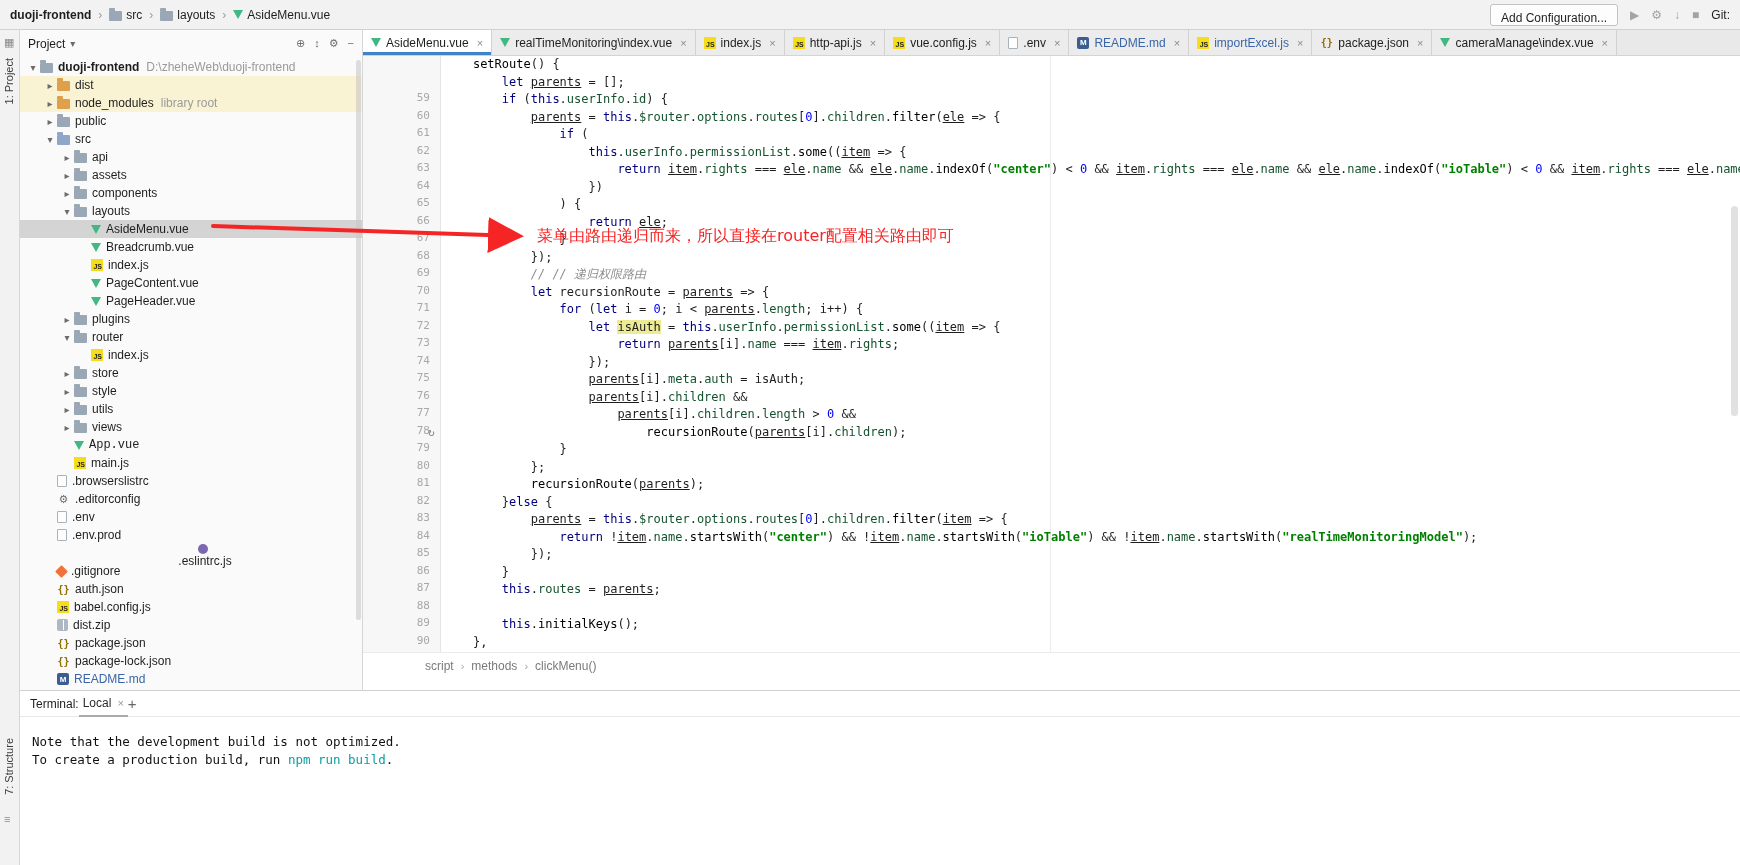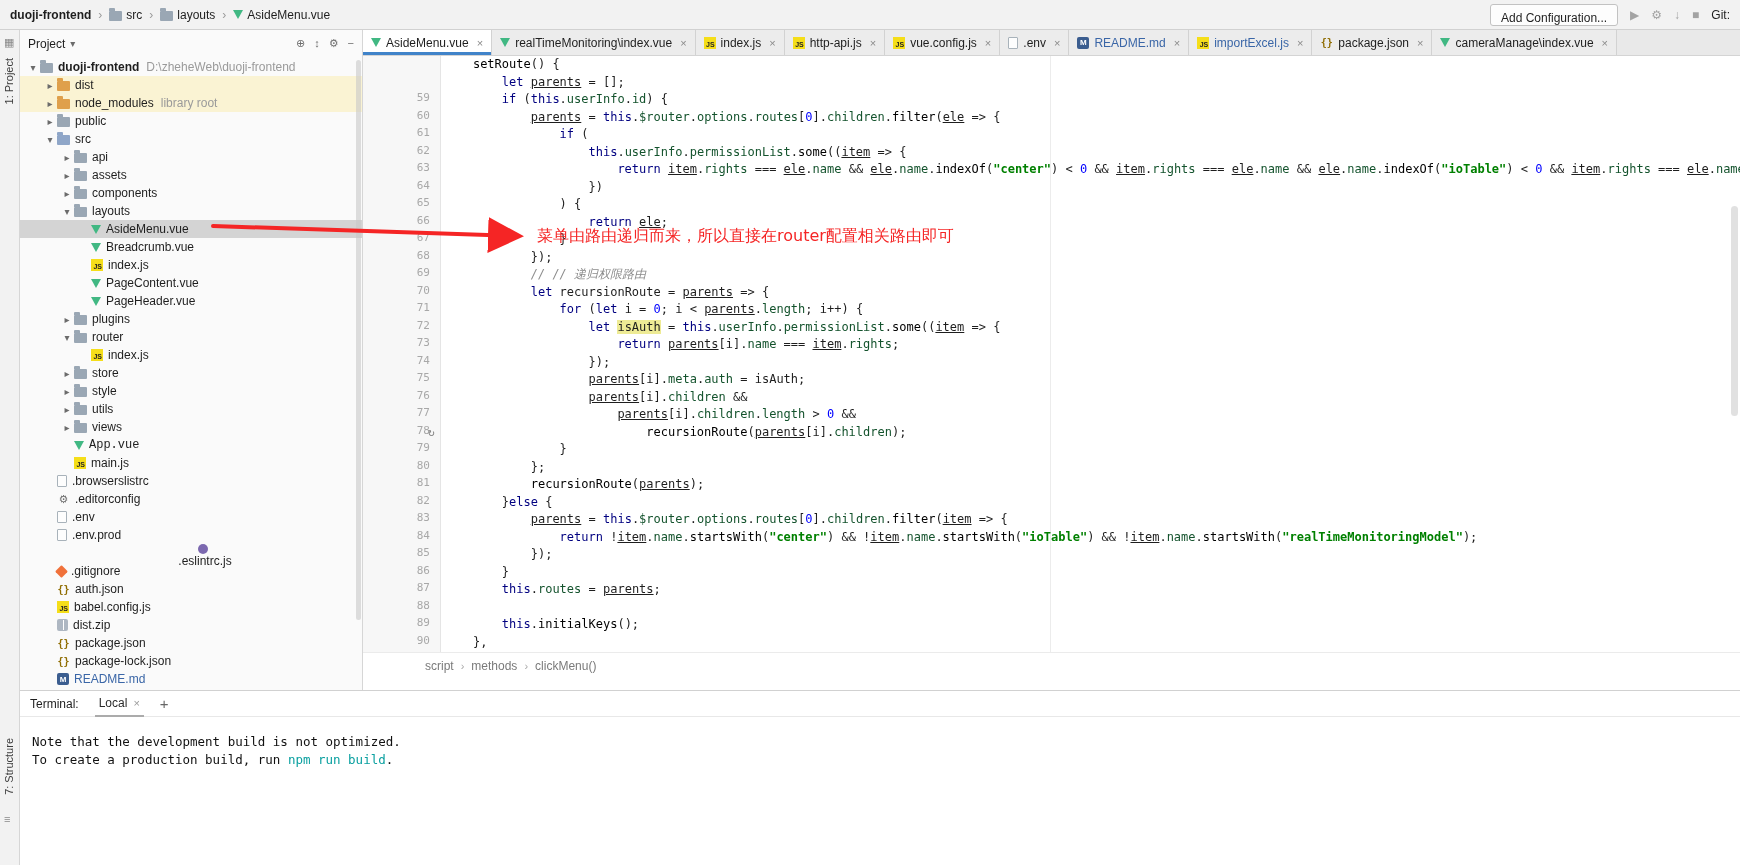--- a/index.html
+++ b/index.html
@@ -97,21 +97,21 @@
   .bc-sep{color:#A9A9A9;font-size:11px;}
 
   
   .ann-svg{position:absolute;left:0;top:0;pointer-events:none;z-index:40;}
   .ann-text{position:absolute;left:537px;top:226px;color:#F52525;font-size:16px;z-index:41;
     font-family:"DejaVu Sans",sans-serif;}
 
   
   .terminal{position:absolute;left:20px;top:690px;width:1720px;height:175px;background:#fff;
     border-top:1px solid #D1D1D1;}
-  .term-header{height:26px;display:flex;align-items:center;padding-left:10px;gap:16px;
+  .term-header{height:26px;display:flex;align-items:center;padding-left:10px;
     border-bottom:1px solid #E8E8E8;}
   .term-tab{display:flex;align-items:center;gap:6px;height:26px;padding:0 4px;
     border-bottom:2px solid #ABABAB;color:#2b2b2b;}
   .ttab-close{color:#9A9A9A;font-size:11px;}
   .term-add{color:#666;font-size:15px;}
   .term-body{padding:16px 0 0 12px;font-family:"DejaVu Sans Mono","Liberation Mono",monospace;
     font-size:12.5px;line-height:18px;color:#111;white-space:pre;}
   .tk-cmd{color:#0AA0A0;}
 </style>
 </head>

